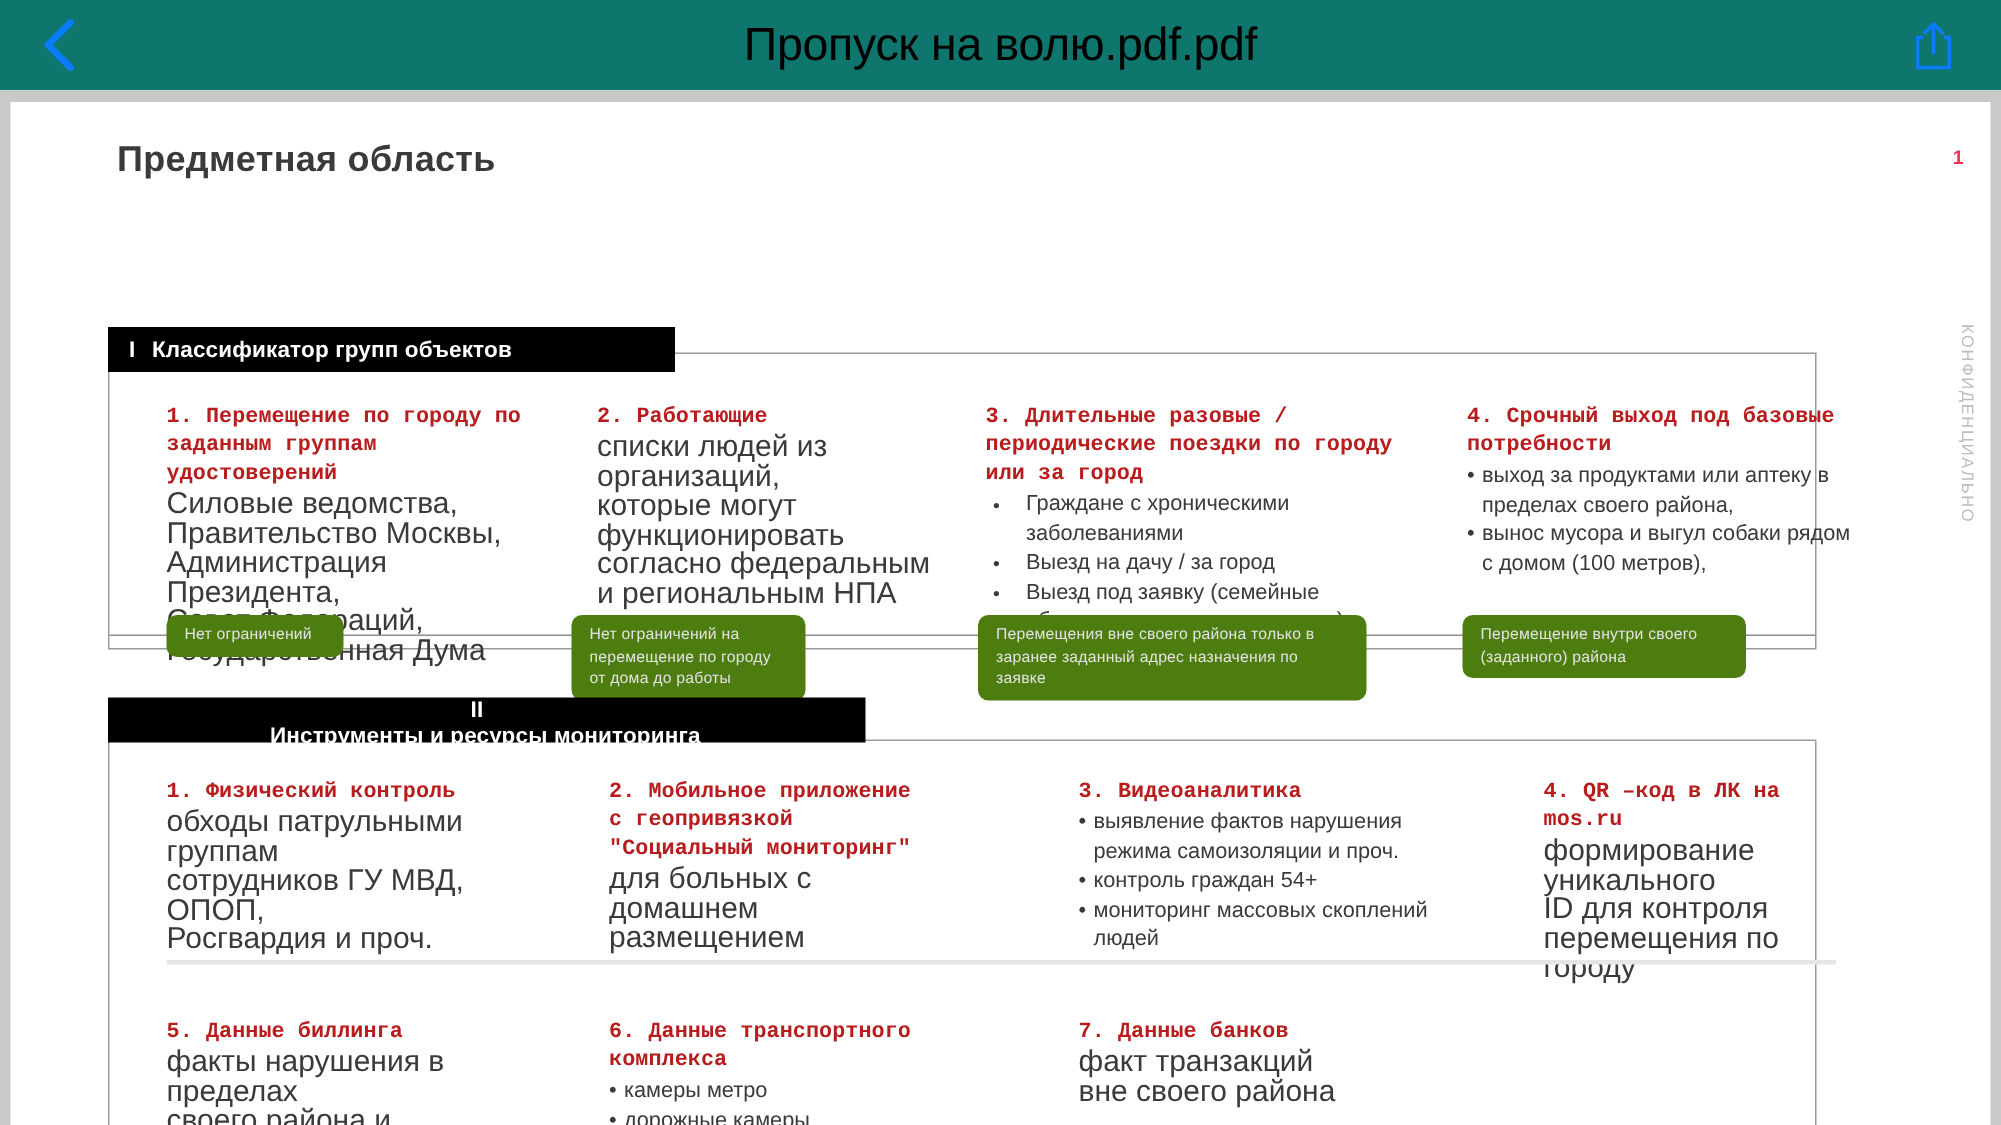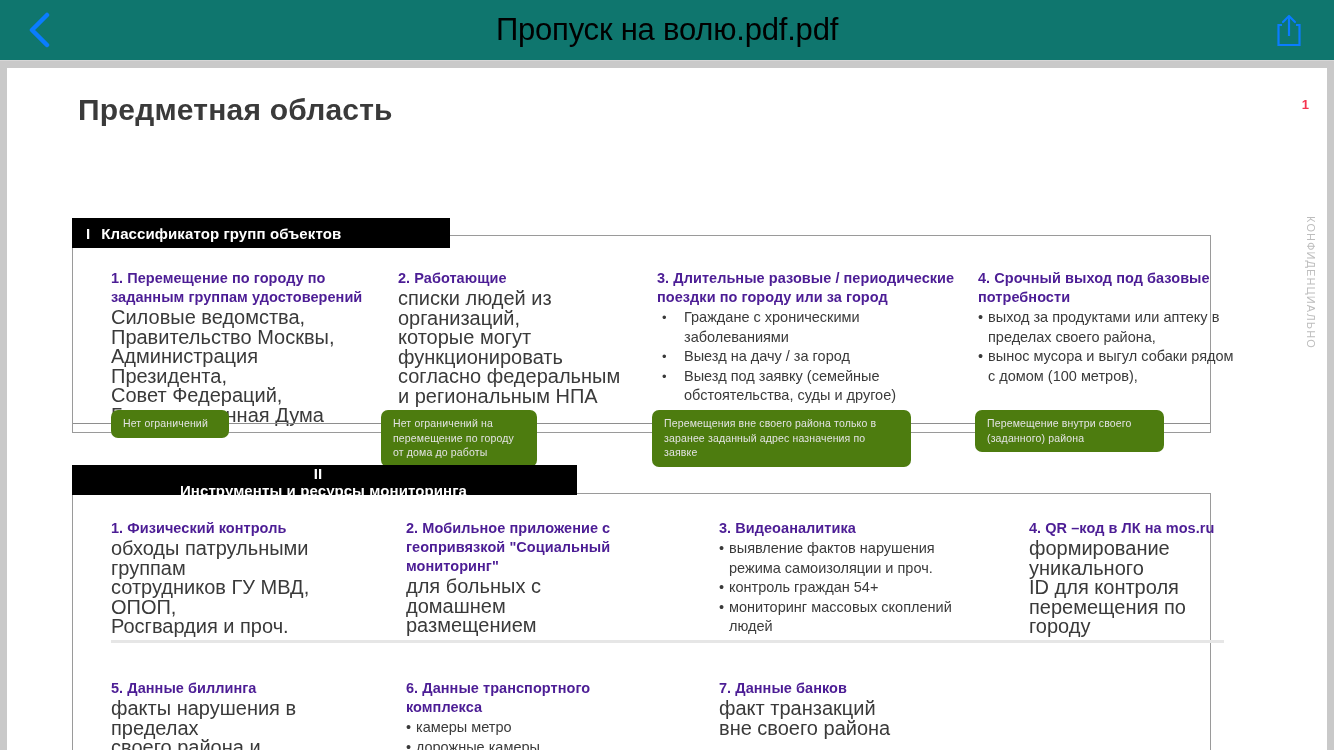--- a/index.html
+++ b/index.html
@@ -56,21 +56,21 @@
     height: 682px;
     margin: 0 auto;
     background: #ffffff;
     overflow: hidden;
   }
 
   
   .doc-title {
     position: absolute;
     left: 71px; top: 25px;
-    font-size: 30px;
+    font-size: 24px;
     font-weight: bold;
     color: #3a3a3a;
     letter-spacing: 0.2px;
   }
 
   
   .page-number {
     position: absolute;
     right: 18px; top: 29px;
     font-size: 13px;
@@ -107,24 +107,25 @@
     position: absolute;
     border: 1px solid #9a9a9a;
     background: transparent;
   }
 
   
   .col { position: absolute; }
   .col h4 {
     font-size: 14.5px;
     font-weight: bold;
-    color: #4c1d95;
+    color: #b91c1c;
     line-height: 19px;
     margin-bottom: 1px;
     letter-spacing: 0.05px;
+    font-family: Liberation Mono, monospace;
   }
   .col p {
     font-size: 20px;
     color: #3a3a3a;
     line-height: 19.5px;
     font-weight: 400;
   }
   .col ul { list-style: none; }
   .col li {
     font-size: 14.5px;

